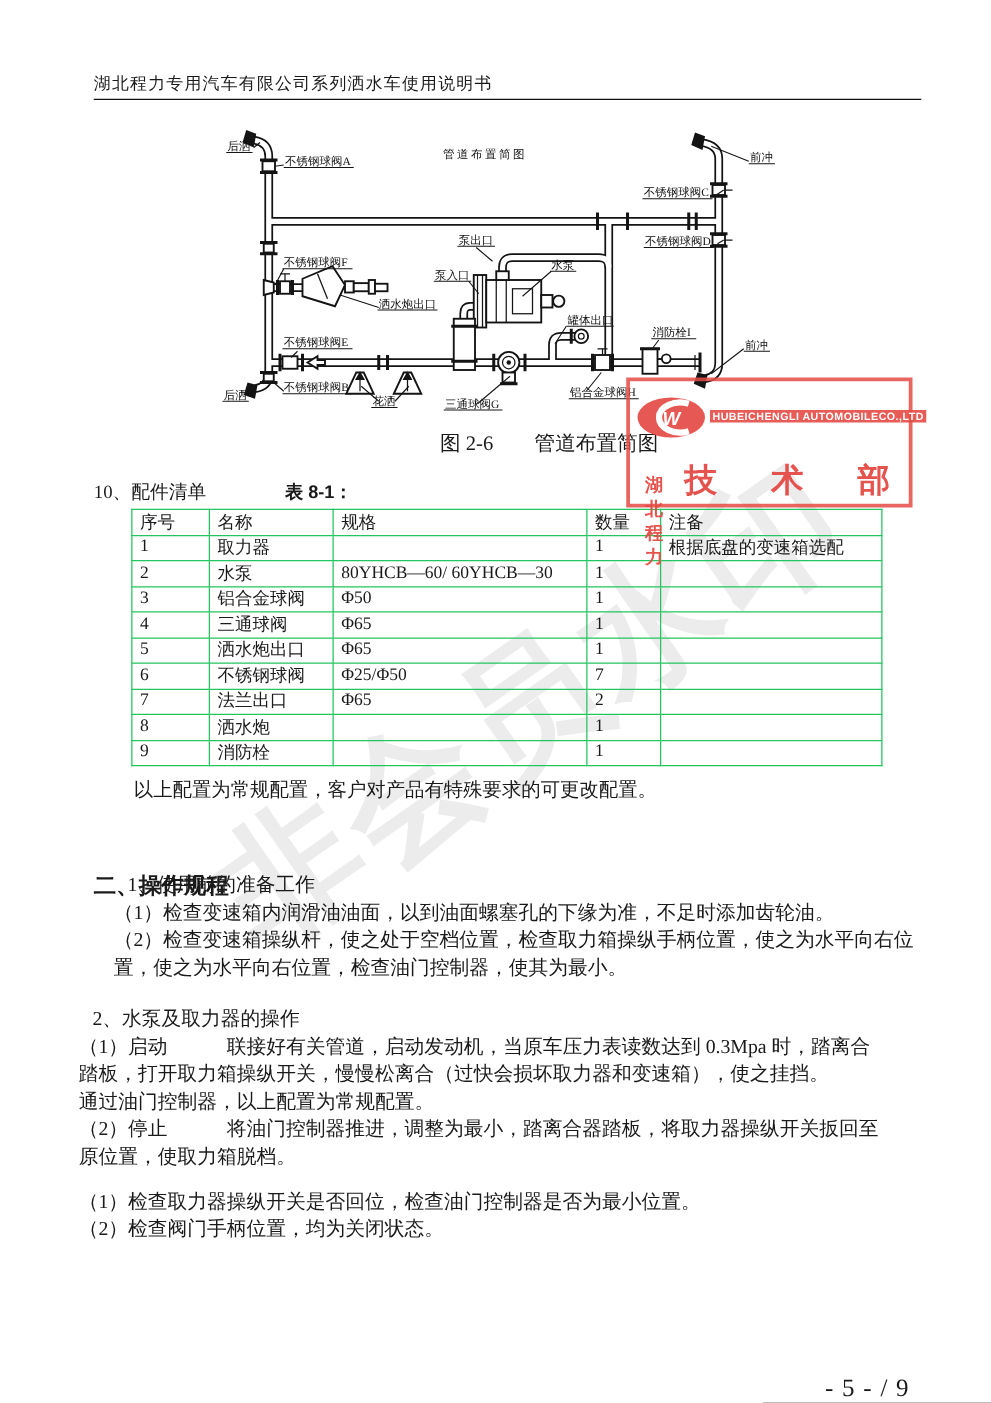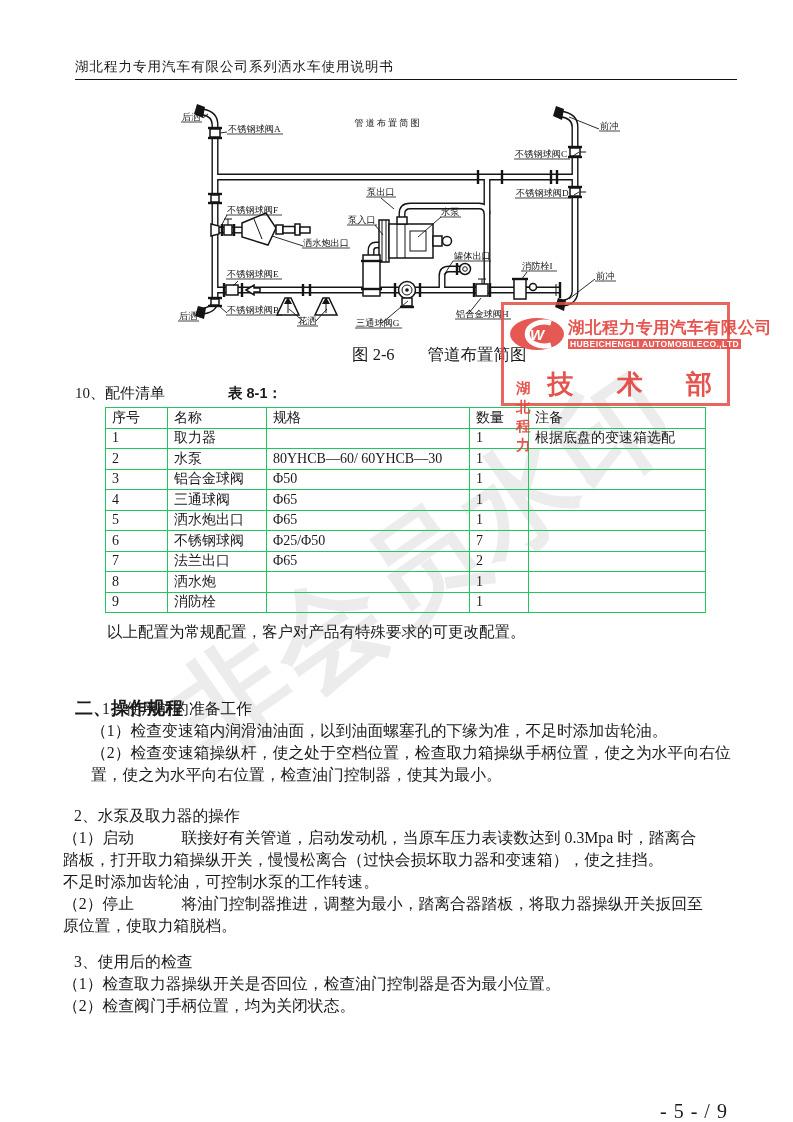--- a/index.html
+++ b/index.html
@@ -254,21 +254,20 @@
   </svg>
 
   <div class="stamp">
     <div class="stamp-top">
       <svg class="stamp-logo" width="56" height="38" viewBox="0 0 56 38">
         <ellipse cx="28" cy="19" rx="27" ry="16" fill="rgba(228,74,68,0.92)"></ellipse>
         <path d="M42,8 A17,12 0 1 0 42,30" fill="none" stroke="#fff" stroke-width="5"></path>
         <text x="21" y="25" font-size="15" font-weight="bold" font-style="italic" fill="#fff" font-family="Liberation Sans, sans-serif">W</text>
       </svg>
       <div class="stamp-right">
-        <div class="stamp-cn">湖北程力专用汽车有限公司</div>
         <div class="stamp-en">HUBEICHENGLI AUTOMOBILECO.,LTD</div>
       </div>
     </div>
     <div class="stamp-bottom">
       <span class="stamp-brand">湖北程力</span>
       <span class="stamp-dept">技 术 部</span>
     </div>
   </div>
 
   <div class="fig-caption">图 2-6　　管道布置简图</div>
@@ -361,26 +360,25 @@
     <div class="ln num">1、使用前的准备工作</div>
     <div class="ln">（1）检查变速箱内润滑油油面，以到油面螺塞孔的下缘为准，不足时添加齿轮油。</div>
     <div class="ln">（2）检查变速箱操纵杆，使之处于空档位置，检查取力箱操纵手柄位置，使之为水平向右位</div>
     <div class="ln">置，使之为水平向右位置，检查油门控制器，使其为最小。</div>
   </div>
 
   <div class="op-block op-b">
     <div class="ln num">2、水泵及取力器的操作</div>
     <div class="ln">（1）启动　　　联接好有关管道，启动发动机，当原车压力表读数达到 0.3Mpa 时，踏离合</div>
     <div class="ln">踏板，打开取力箱操纵开关，慢慢松离合（过快会损坏取力器和变速箱），使之挂挡。</div>
-    <div class="ln">不足时添加齿轮油，可控制水泵的工作转速。</div>
+    <div class="ln">通过油门控制器，以上配置为常规配置。</div>
     <div class="ln">（2）停止　　　将油门控制器推进，调整为最小，踏离合器踏板，将取力器操纵开关扳回至</div>
     <div class="ln">原位置，使取力箱脱档。</div>
   </div>
 
   <div class="op-block op-c">
-    <div class="ln num">3、使用后的检查</div>
     <div class="ln">（1）检查取力器操纵开关是否回位，检查油门控制器是否为最小位置。</div>
     <div class="ln">（2）检查阀门手柄位置，均为关闭状态。</div>
   </div>
 
   <div class="footer">- 5 - / 9</div>
 
 </div>
 
 </body></html>

